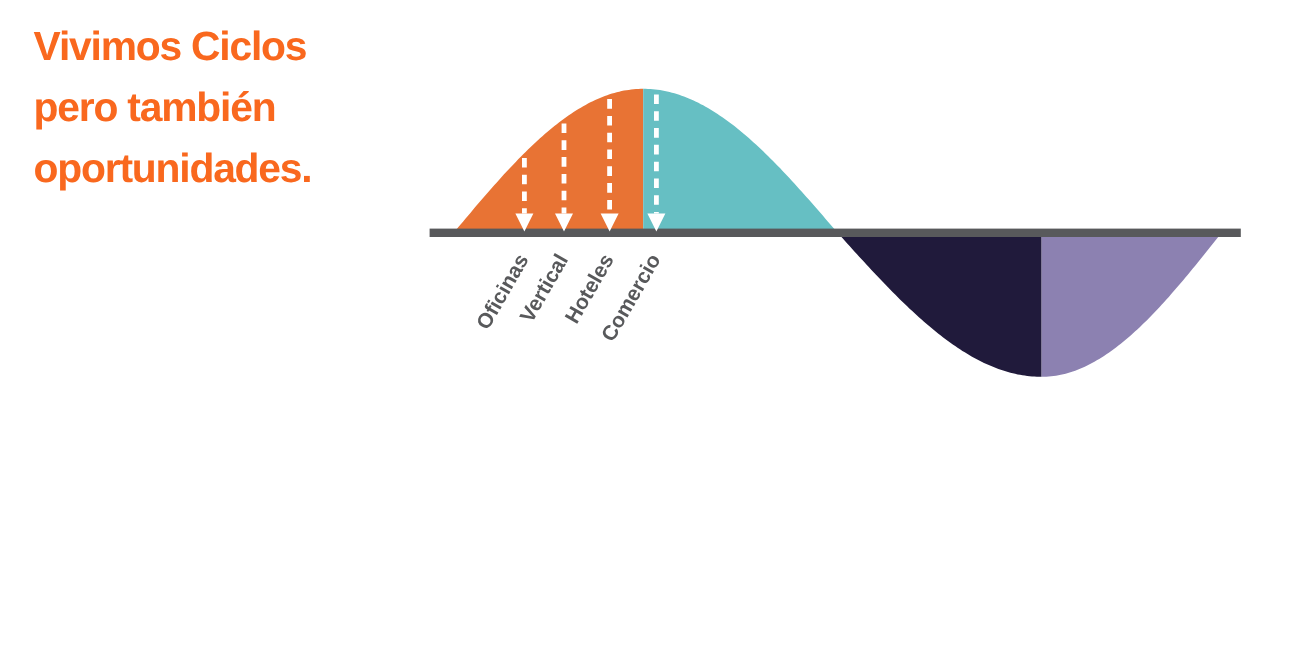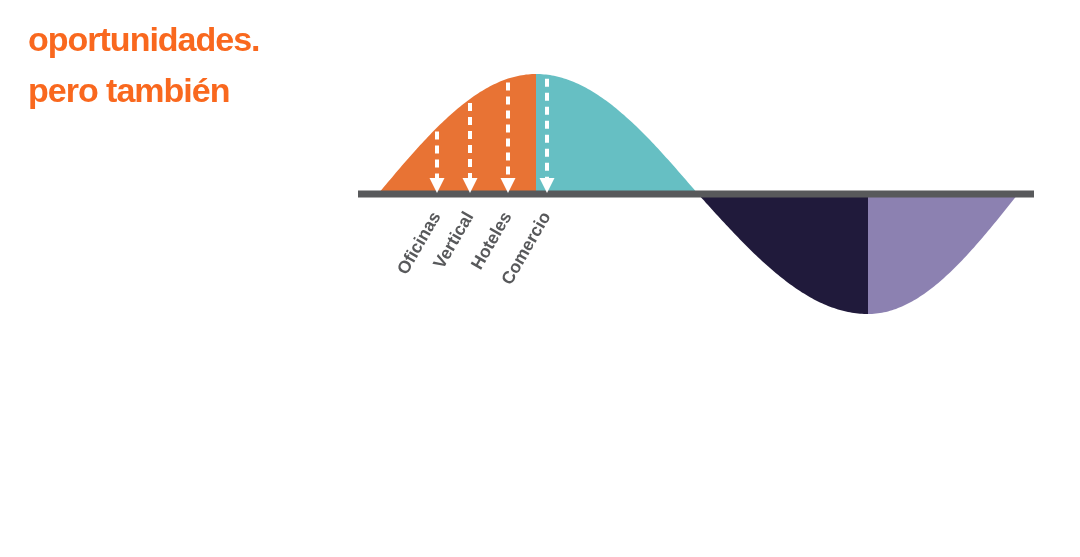--- a/index.html
+++ b/index.html
@@ -16,22 +16,23 @@
   
   #wave{position:absolute;left:0;top:0;pointer-events:none;}
   #wave text{font-family:"Liberation Sans", sans-serif;}
   
   .phase-table{position:absolute;left:0;top:380px;width:1080px;height:177px;}
 </style>
 </head>
 <body>
 
 <div class="headline" style="color: rgb(249, 104, 30);">
+  <div>Vivimos Ciclos</div>
+  <div>pero también</div>
   <div>oportunidades.</div>
-  <div>pero también</div>
 </div>
 
 <svg id="wave" width="1080" height="370" viewBox="0 0 1080 370">
     <path d="M378,194L378,194.0L380,191.6L382,189.2L384,186.8L386,184.5L388,182.1L390,179.7L392,177.4L394,175.0L396,172.6L398,170.3L400,168.0L402,165.6L404,163.3L406,161.0L408,158.7L410,156.5L412,154.2L414,152.0L416,149.7L418,147.5L420,145.3L422,143.2L424,141.0L426,138.9L428,136.8L430,134.7L432,132.6L434,130.6L436,128.6L438,126.6L440,124.6L442,122.7L444,120.8L446,118.9L448,117.1L450,115.3L452,113.5L454,111.7L456,110.0L458,108.3L460,106.7L462,105.0L464,103.5L466,101.9L468,100.4L470,98.9L472,97.5L474,96.1L476,94.7L478,93.4L480,92.1L482,90.9L484,89.7L486,88.5L488,87.4L490,86.3L492,85.3L494,84.3L496,83.4L498,82.5L500,81.6L502,80.8L504,80.0L506,79.3L508,78.6L510,78.0L512,77.4L514,76.9L516,76.4L518,75.9L520,75.5L522,75.2L524,74.9L526,74.6L528,74.4L530,74.2L532,74.1L534,74.0L536,74.0L536,74.0L536,194Z" fill="#E87334"></path>
     <path d="M536,194L536,74.0L538,74.0L540,74.1L542,74.2L544,74.4L546,74.6L548,74.8L550,75.1L552,75.4L554,75.8L556,76.2L558,76.7L560,77.2L562,77.8L564,78.4L566,79.0L568,79.7L570,80.5L572,81.2L574,82.1L576,82.9L578,83.8L580,84.8L582,85.7L584,86.8L586,87.8L588,88.9L590,90.1L592,91.3L594,92.5L596,93.7L598,95.0L600,96.4L602,97.7L604,99.2L606,100.6L608,102.1L610,103.6L612,105.1L614,106.7L616,108.3L618,110.0L620,111.7L622,113.4L624,115.1L626,116.9L628,118.7L630,120.5L632,122.3L634,124.2L636,126.1L638,128.1L640,130.0L642,132.0L644,134.0L646,136.0L648,138.1L650,140.1L652,142.2L654,144.3L656,146.5L658,148.6L660,150.8L662,153.0L664,155.2L666,157.4L668,159.6L670,161.8L672,164.1L674,166.3L676,168.6L678,170.9L680,173.2L682,175.5L684,177.8L686,180.1L688,182.4L690,184.7L692,187.0L694,189.3L696,191.7L698,194.0L698,194.0L698,194Z" fill="#66BFC3"></path>
     <path d="M698,194L698,194.0L700,196.2L702,198.4L704,200.6L706,202.9L708,205.1L710,207.3L712,209.5L714,211.7L716,213.9L718,216.0L720,218.2L722,220.4L724,222.6L726,224.7L728,226.8L730,229.0L732,231.1L734,233.2L736,235.3L738,237.3L740,239.4L742,241.5L744,243.5L746,245.5L748,247.5L750,249.5L752,251.4L754,253.4L756,255.3L758,257.2L760,259.0L762,260.9L764,262.7L766,264.5L768,266.3L770,268.1L772,269.8L774,271.5L776,273.2L778,274.8L780,276.5L782,278.1L784,279.6L786,281.2L788,282.7L790,284.2L792,285.6L794,287.0L796,288.4L798,289.8L800,291.1L802,292.4L804,293.6L806,294.8L808,296.0L810,297.2L812,298.3L814,299.4L816,300.4L818,301.4L820,302.4L822,303.3L824,304.2L826,305.1L828,305.9L830,306.7L832,307.4L834,308.1L836,308.8L838,309.4L840,310.0L842,310.6L844,311.1L846,311.5L848,312.0L850,312.3L852,312.7L854,313.0L856,313.3L858,313.5L860,313.7L862,313.8L864,313.9L866,314.0L868,314.0L868,314.0L868,194Z" fill="#201A3B"></path>
     <path d="M868,194L868,314.0L870,314.0L872,313.9L874,313.8L876,313.6L878,313.3L880,313.1L882,312.7L884,312.3L886,311.9L888,311.4L890,310.8L892,310.2L894,309.6L896,308.9L898,308.1L900,307.3L902,306.5L904,305.6L906,304.6L908,303.6L910,302.6L912,301.5L914,300.3L916,299.2L918,297.9L920,296.6L922,295.3L924,294.0L926,292.5L928,291.1L930,289.6L932,288.0L934,286.5L936,284.8L938,283.2L940,281.5L942,279.7L944,278.0L946,276.1L948,274.3L950,272.4L952,270.5L954,268.5L956,266.6L958,264.5L960,262.5L962,260.4L964,258.3L966,256.2L968,254.0L970,251.8L972,249.6L974,247.4L976,245.1L978,242.8L980,240.5L982,238.2L984,235.8L986,233.5L988,231.1L990,228.7L992,226.3L994,223.8L996,221.4L998,218.9L1000,216.5L1002,214.0L1004,211.5L1006,209.0L1008,206.5L1010,204.0L1012,201.5L1014,199.0L1016,196.5L1018,194.0L1018,194.0L1018,194Z" fill="#8C81B1"></path>
     <rect x="358" y="190.5" width="676" height="7" fill="#58595B"></rect>
     <line x1="437" y1="131.6" x2="437" y2="178" stroke="#FFFFFF" stroke-width="4" stroke-dasharray="8 6"></line>
     <polygon points="429.5,178 444.5,178 437,193" fill="#FFFFFF"></polygon>

